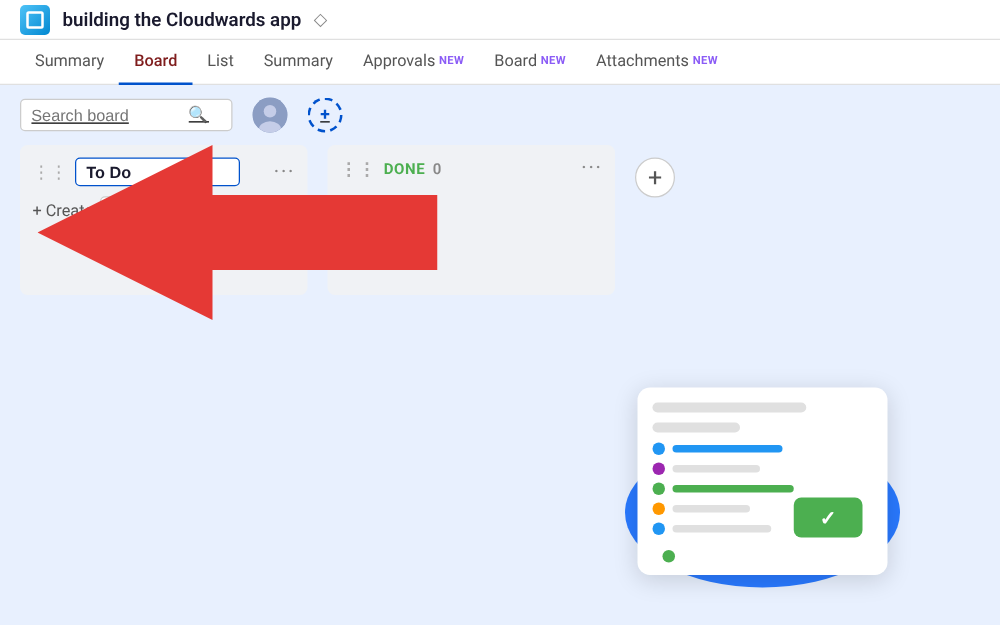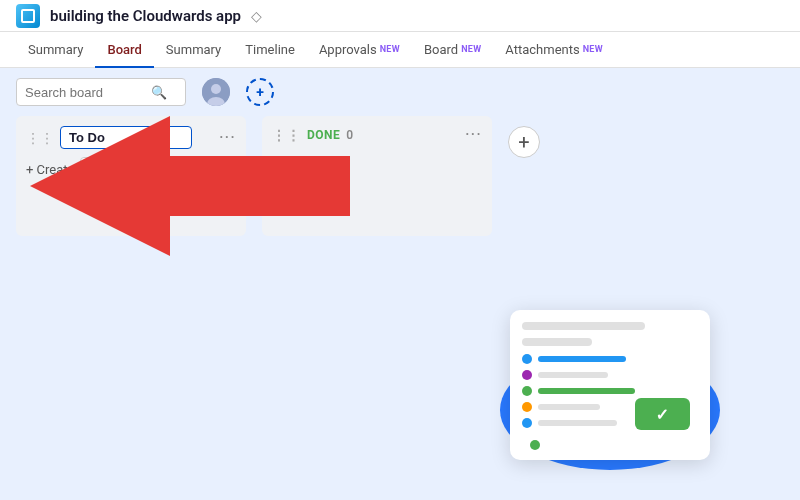--- a/index.html
+++ b/index.html
@@ -80,21 +80,23 @@
       font-weight: 700;
       color: #8b5cf6;
       margin-left: 3px;
       letter-spacing: 0.3px;
     }
 
     
     .toolbar {
       padding: 10px 16px;
       display: flex;
+      align-items: center;
       gap: 16px;
+      text-decoration: underline;
     }
     .search-box {
       display: flex;
       align-items: center;
       border: 1px solid #ccc;
       border-radius: 4px;
       background: #fff;
       padding: 4px 8px;
       gap: 6px;
       width: 170px;
@@ -367,24 +369,24 @@
 </div>
 
 <div class="nav">
   <div class="nav-item">
     <span>Summary</span>
   </div>
   <div class="nav-item active">
     <span>Board</span>
   </div>
   <div class="nav-item">
+    <span>List</span>
+  </div>
+  <div class="nav-item">
     <span>Summary</span>
-  </div>
-  <div class="nav-item">
-    <span>Timeline</span>
   </div>
   <div class="nav-item">
     <span>Approvals</span>
     <span class="nav-badge">NEW</span>
   </div>
   <div class="nav-item">
     <span>Board</span>
     <span class="nav-badge">NEW</span>
   </div>
   <div class="nav-item">

